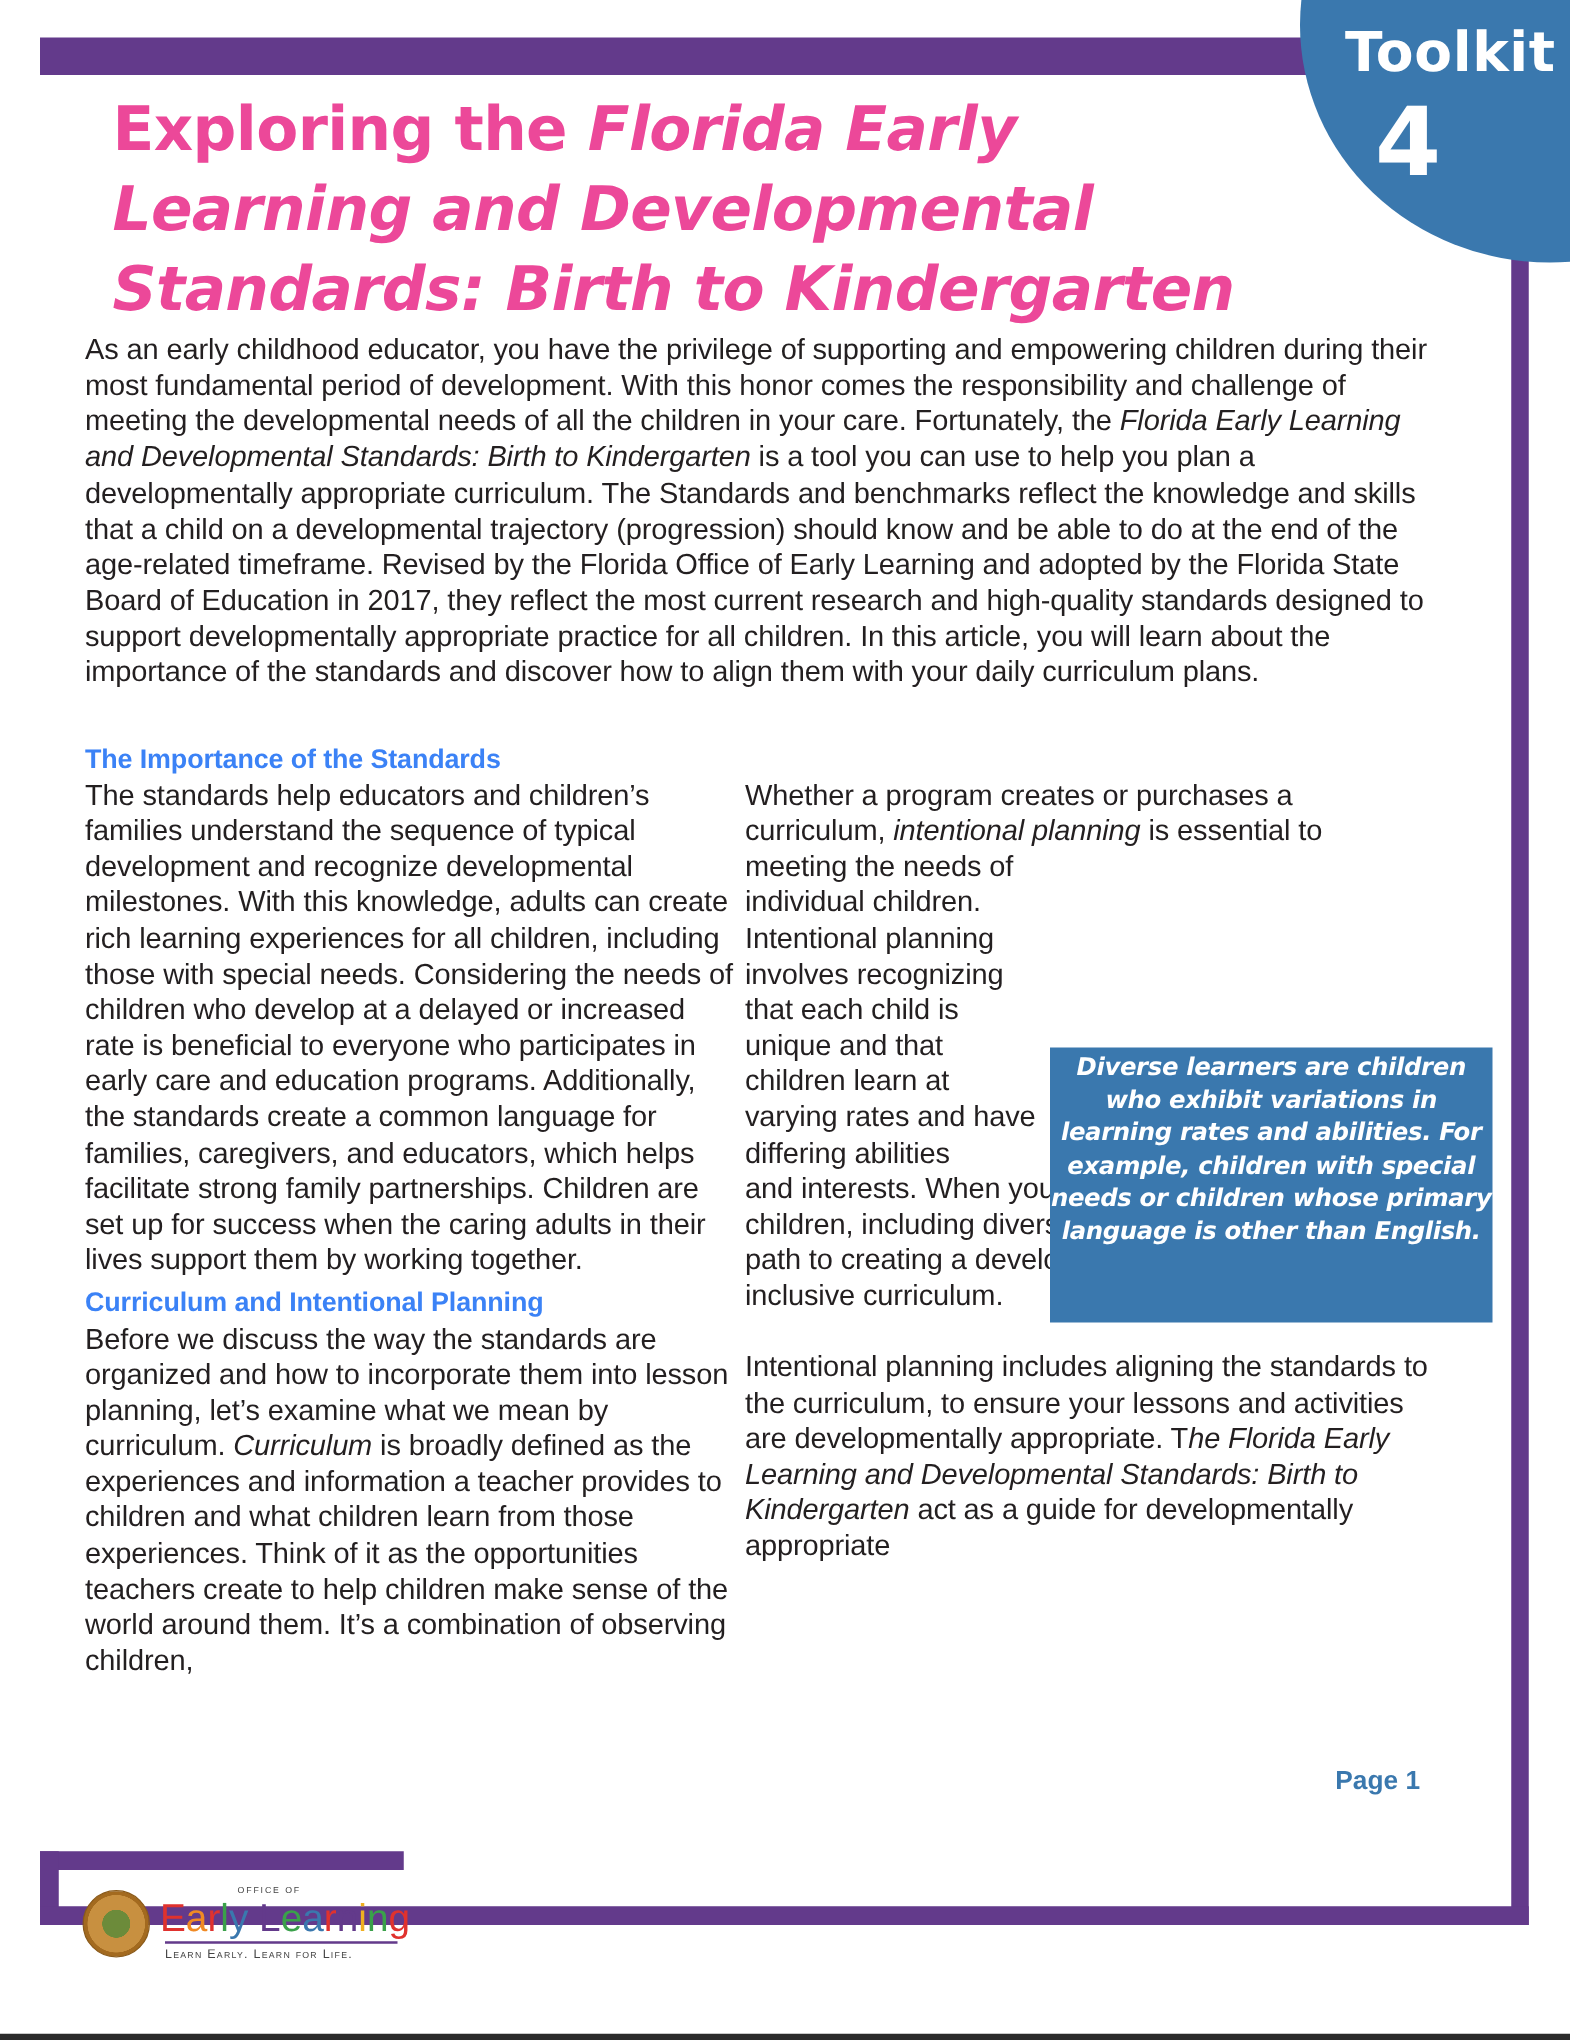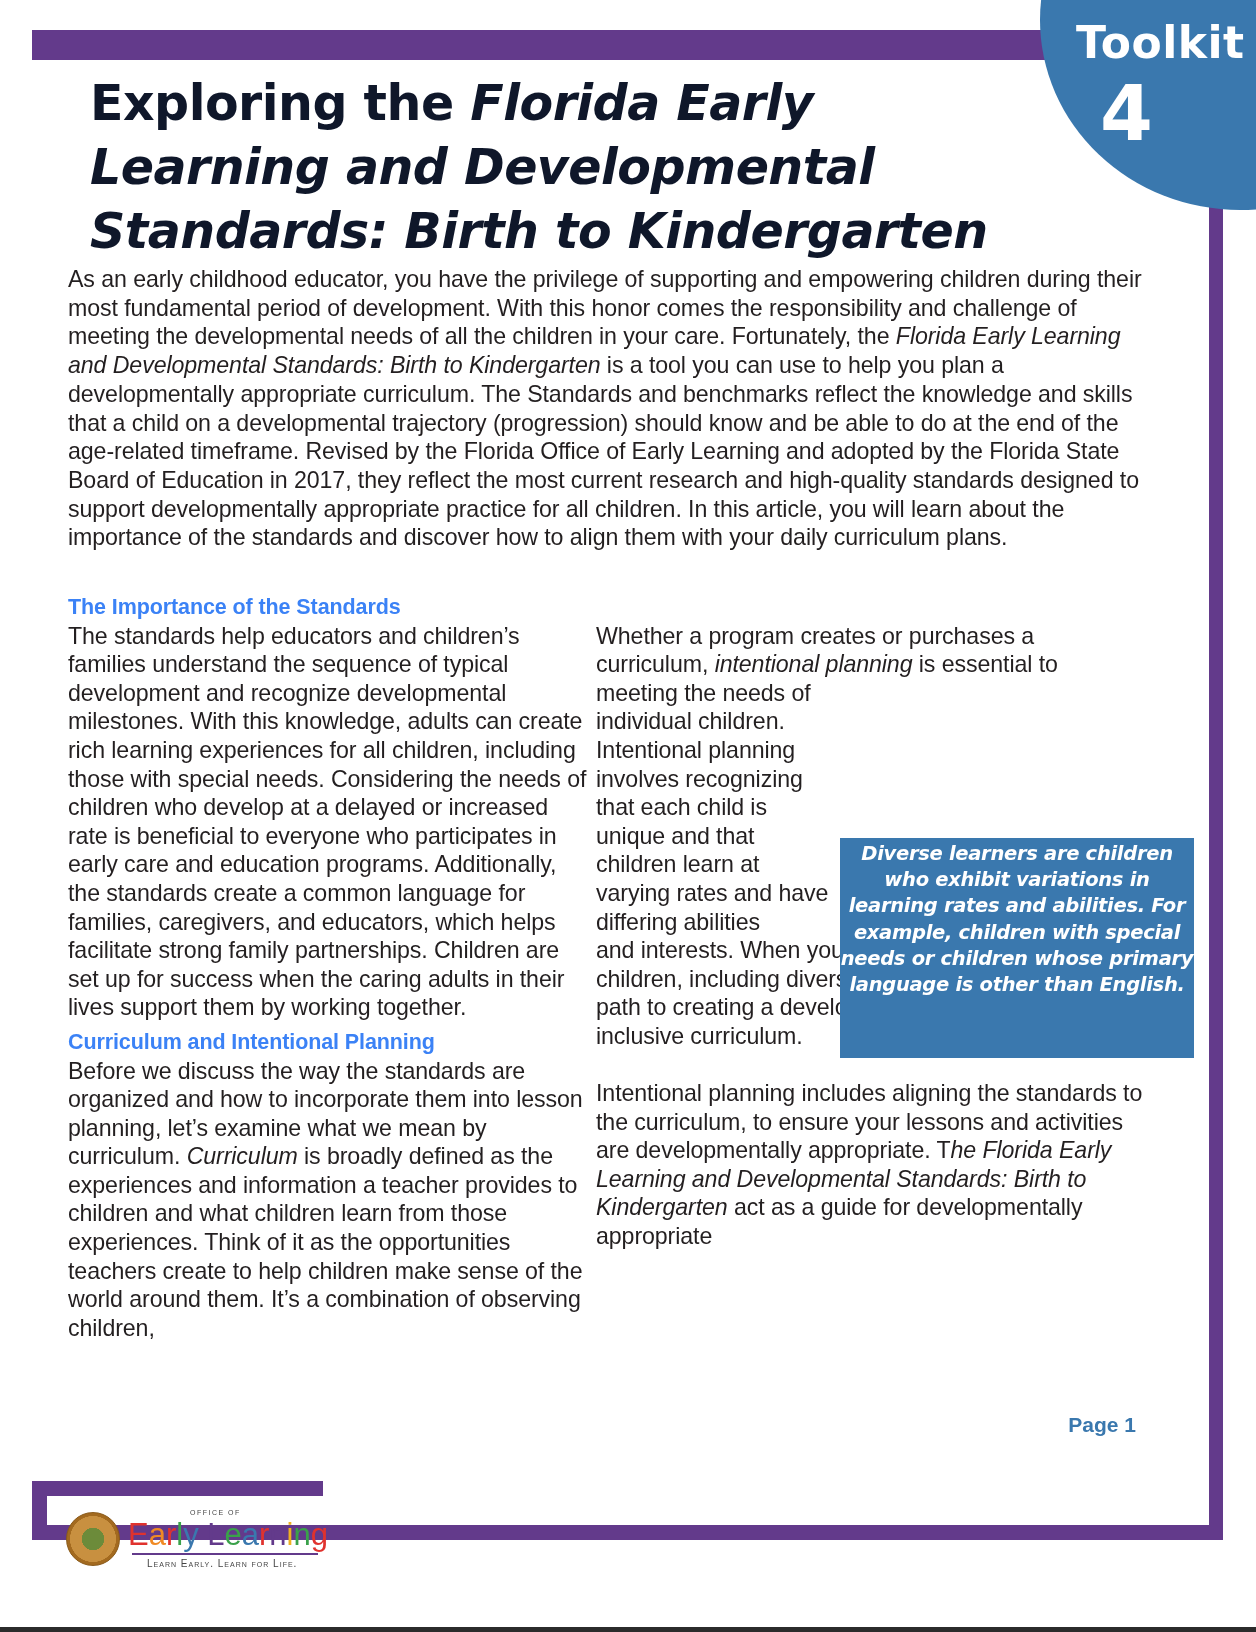--- a/index.html
+++ b/index.html
@@ -17,21 +17,21 @@
     left: 1040px; top: -170px; width: 400px; height: 380px; border-radius: 50%;
     background: #3A78AE;
   }
   .badge-text {
     left: 1060px; top: 14px; width: 196px; color: #fff;
     font-family: "DejaVu Sans", sans-serif; font-weight: bold;
   }
   .badge-label { font-size: 44px; line-height: 58px; letter-spacing: 0.5px; padding-left: 16px; }
   .badge-num { font-size: 76px; line-height: 84px; padding-left: 40px; }
   .title {
-    left: 90px; top: 72px; width: 980px; color: #0f172a;
+    left: 90px; top: 72px; width: 980px; color: #ec4899;
     font-family: "DejaVu Sans", sans-serif; font-weight: bold;
     font-size: 49px; line-height: 64px; letter-spacing: -0.5px;
   }
   .title em { font-style: italic; }
   .intro {
     left: 68px; top: 265px; width: 1080px; font-size: 23.2px; line-height: 28.7px;
     letter-spacing: -0.1px;
   }
   .intro em, .col em { font-style: italic; }
   .col { font-size: 23.2px; line-height: 28.6px; letter-spacing: -0.1px; }
@@ -52,21 +52,21 @@
   .footer-left { left: 32px; top: 1481px; width: 15px; height: 59px; }
   .footer-bottom { left: 32px; top: 1525px; width: 1191px; height: 15px; }
   .seal {
     left: 66px; top: 1512px; width: 52px; height: 52px; border-radius: 50%;
     background: radial-gradient(circle at 50% 50%, #6c8b3a 0 30%, #c89040 31% 62%, #a36a1f 63% 100%);
     border: 1px solid #8a5a1a;
   }
   .logo-office { left: 190px; top: 1509px; font-size: 7px; letter-spacing: 1.5px; color: #444; }
   .logo-name { left: 128px; top: 1518px; font-size: 31px; line-height: 34px; font-family: Liberation Sans, sans-serif; }
   .logo-line { left: 132px; top: 1553px; width: 186px; height: 2px; background: #633A8B; }
-  .logo-tag { left: 147px; top: 1558px; font-size: 10px; letter-spacing: 1px; color: #444; font-variant: small-caps; }
+  .logo-tag { left: 132px; top: 1558px; font-size: 10px; letter-spacing: 1px; color: #444; font-variant: small-caps; }
   .page-num {
     left: 1060px; top: 1413px; width: 76px; text-align: right; color: #3A78AE;
     font-weight: bold; font-size: 21px;
   }
   .bottom-line { left: 0; top: 1627px; width: 1256px; height: 5px; background: #2b2b2b; }
 </style>
 </head>
 <body>
 
 <div class="abs purple top-bar"></div>

